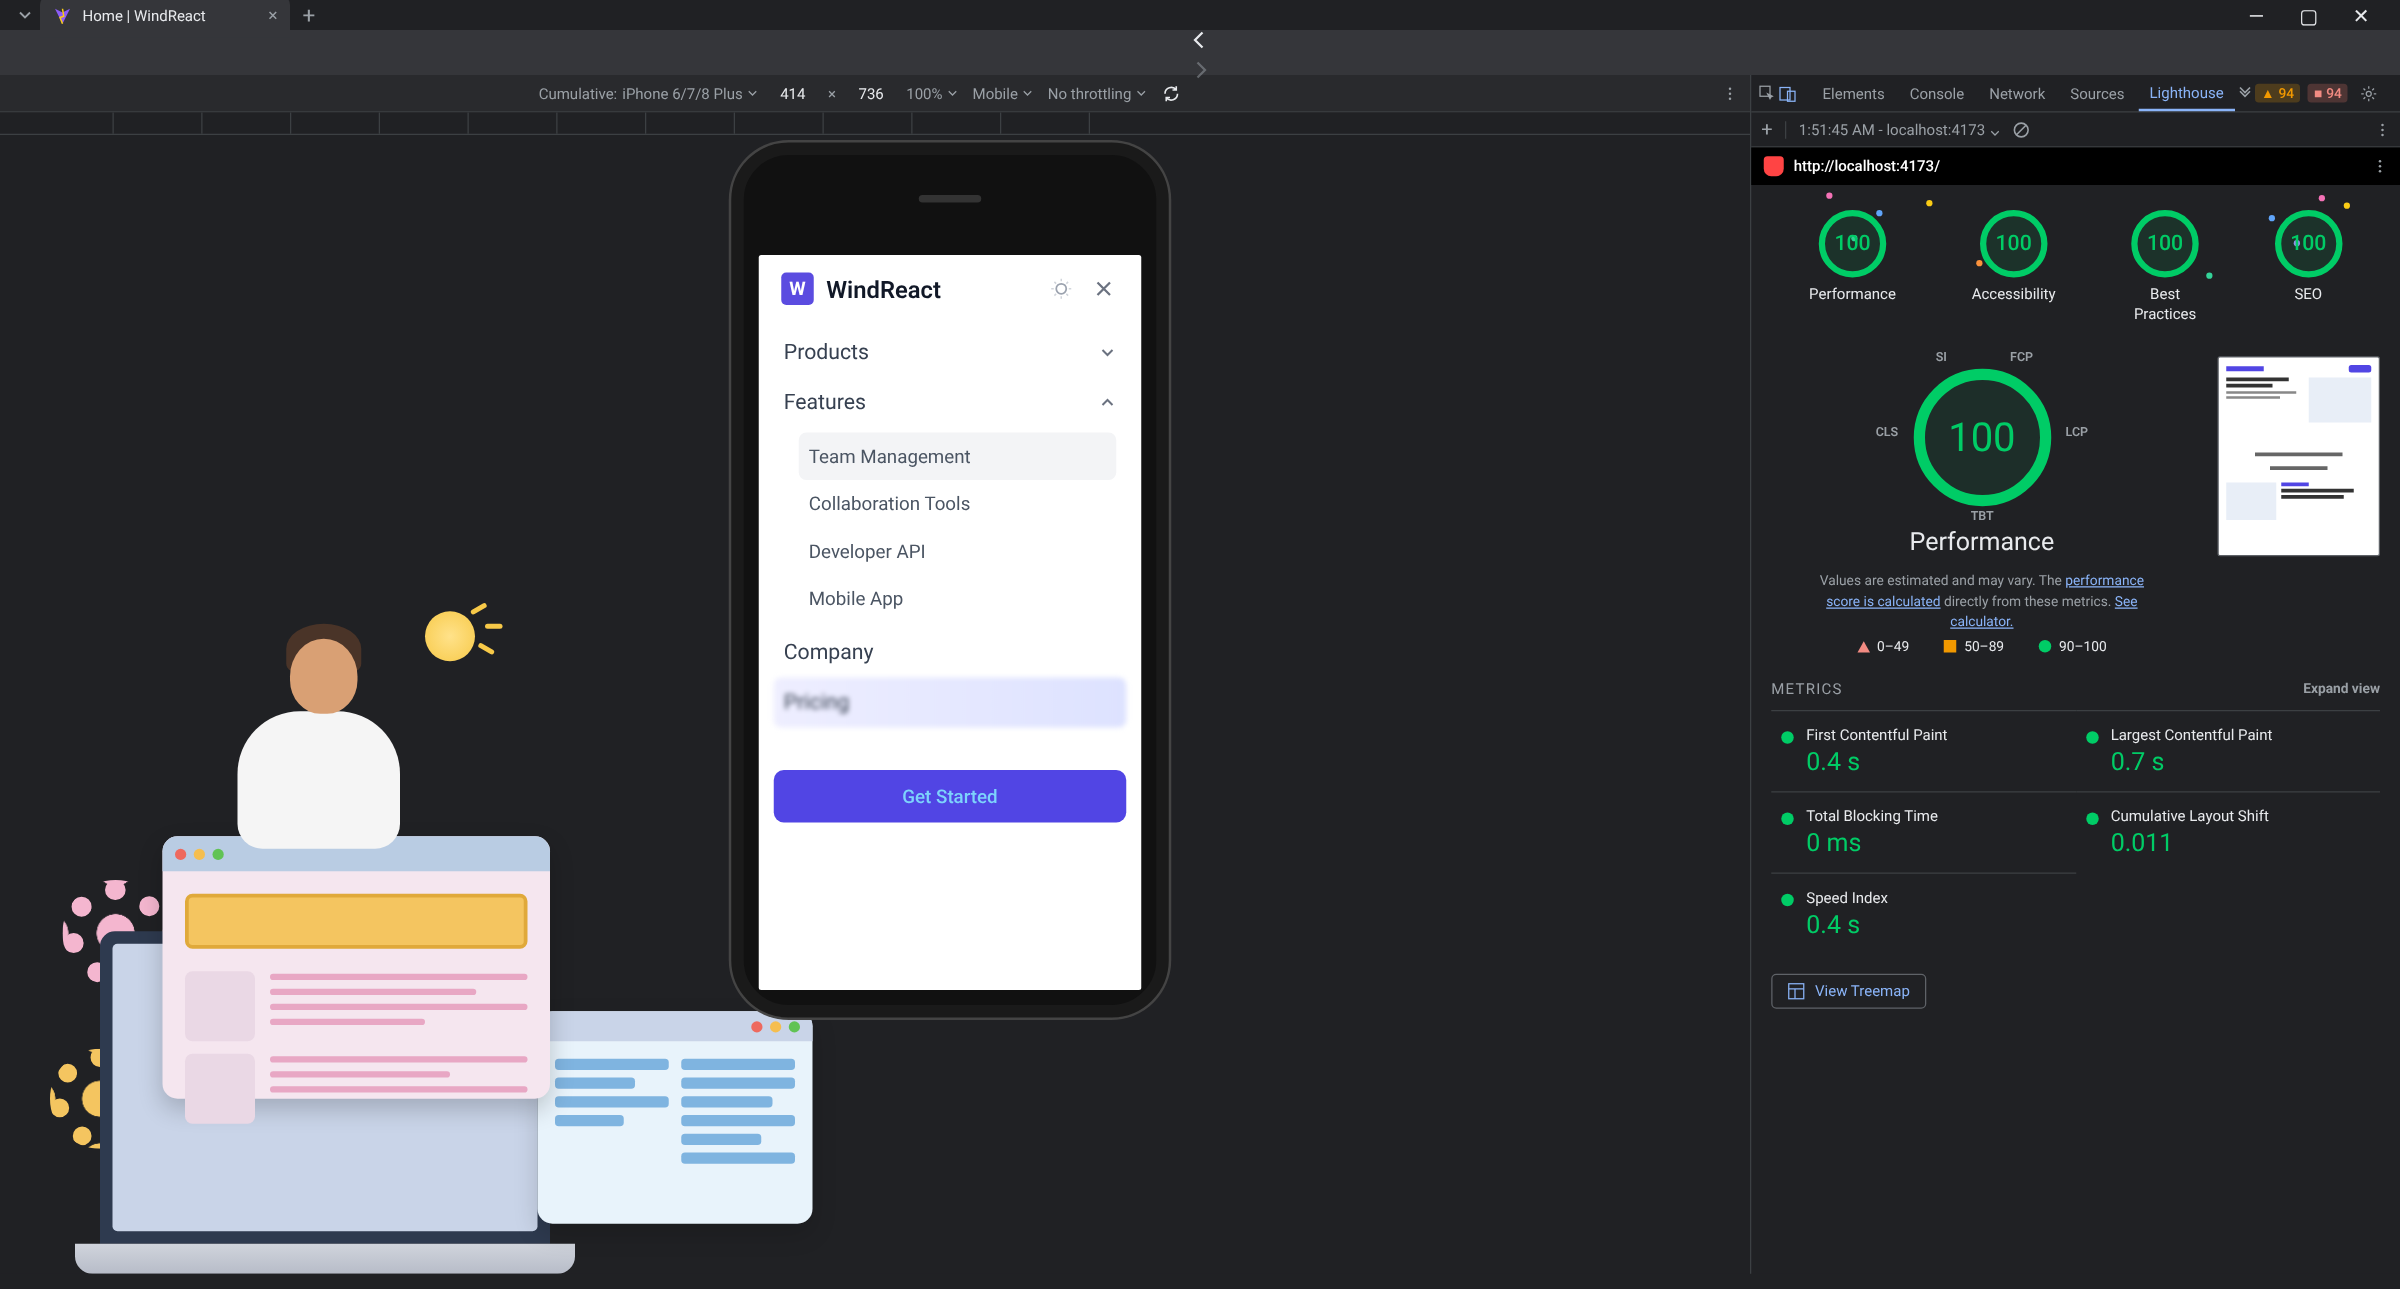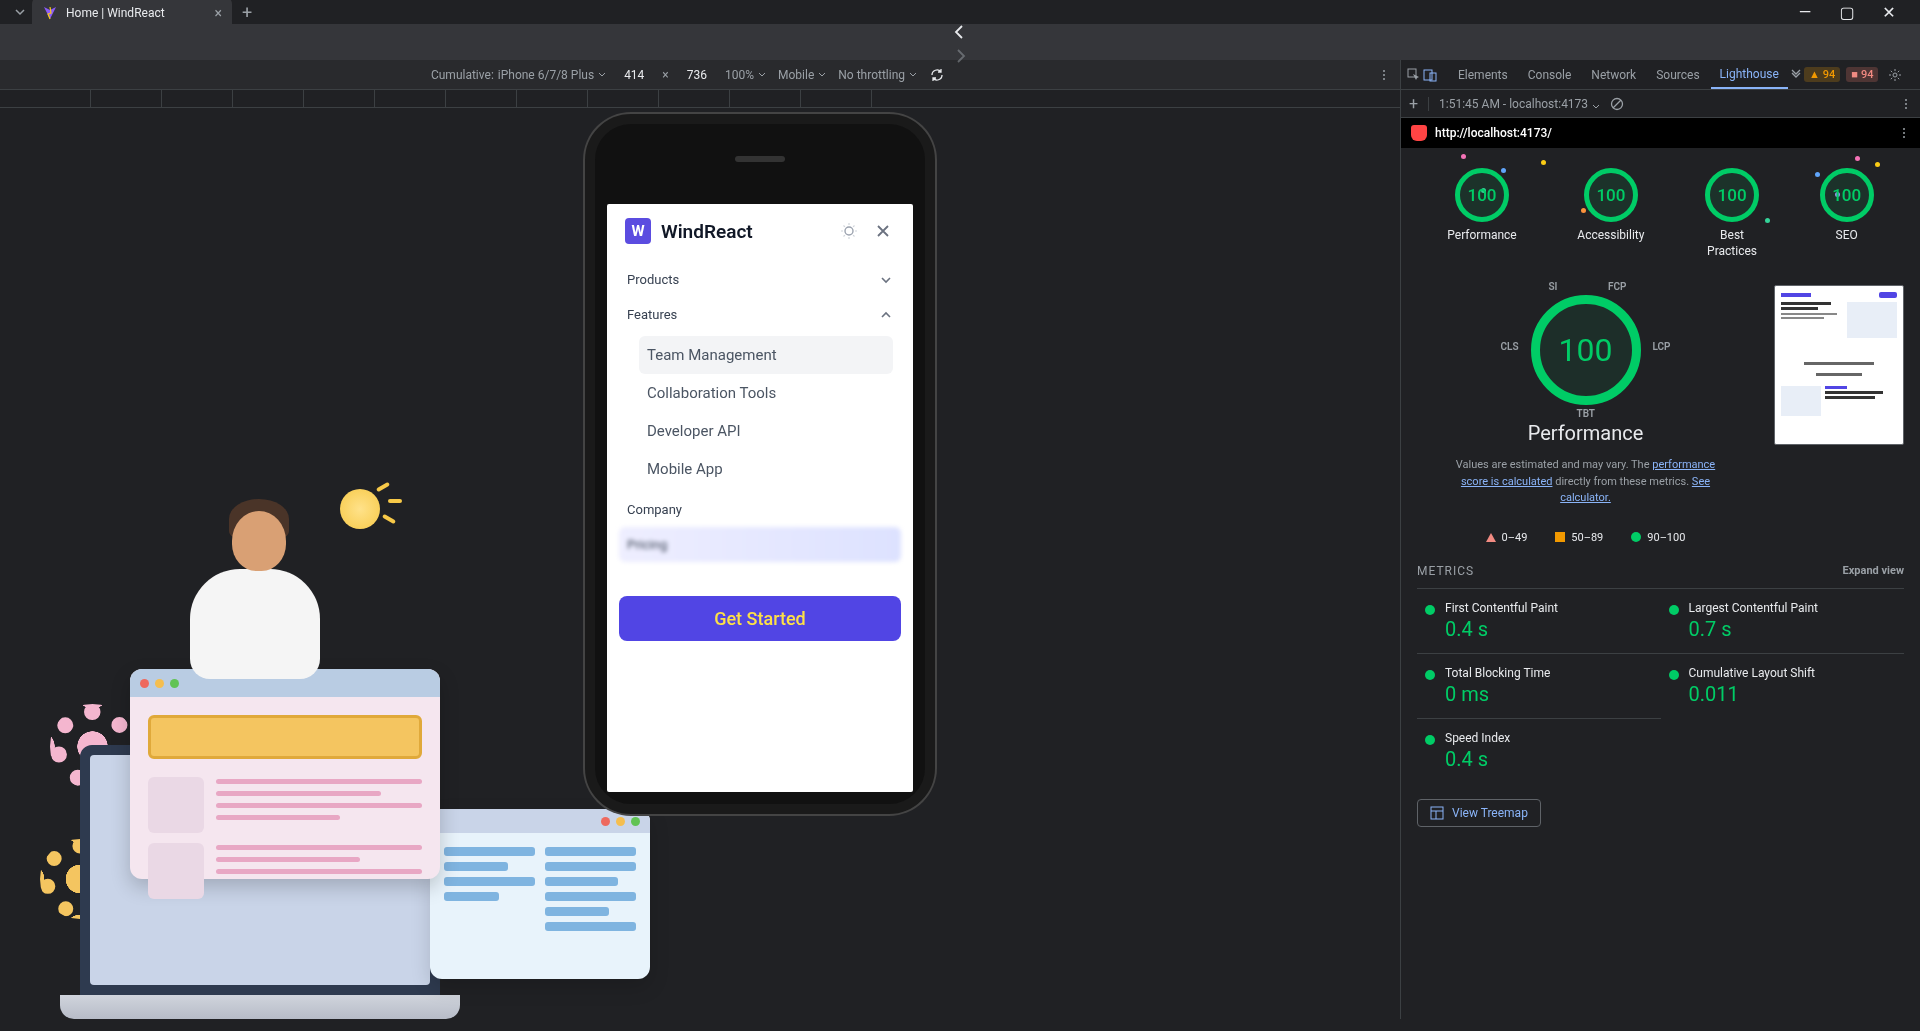--- a/index.html
+++ b/index.html
@@ -50,26 +50,26 @@
 .phone-top { height: 70px; display: flex; align-items: center; justify-content: center; }
 .speaker { width: 50px; height: 6px; background: #333; border-radius: 4px; }
 .phone-screen { position: absolute; top: 80px; left: 12px; right: 12px; bottom: 12px; background: #fff; border-radius: 2px; overflow: hidden; }
 
 
 .app-header { display: flex; align-items: center; padding: 14px 18px; gap: 10px; }
 .app-logo { width: 26px; height: 26px; background: #5b4ce0; color: #fff; font-weight: 700; border-radius: 4px; display: flex; align-items: center; justify-content: center; font-size: 15px; }
 .app-name { font-size: 19px; font-weight: 600; color: #111827; flex: 1; }
 .app-icon-btn { width: 24px; height: 24px; display: flex; align-items: center; justify-content: center; color: #6b7280; cursor: pointer; }
 .menu-list { padding: 4px 12px; }
-.menu-item { display: flex; align-items: center; justify-content: space-between; padding: 10px 8px; font-size: 13px; color: #374151; cursor: pointer; border-radius: 6px; }
+.menu-item { display: flex; align-items: center; justify-content: space-between; padding: 10px 8px; font-size: 17px; color: #374151; cursor: pointer; border-radius: 6px; }
 .menu-sub { padding: 4px 8px 4px 20px; }
 .menu-sub .menu-item { font-size: 15px; color: #4b5563; }
 .menu-sub .menu-item.active { background: #f3f4f6; }
 .menu-item.blur { filter: blur(2px); background: linear-gradient(90deg,#eef,#dde2ff); }
-.cta-btn { margin: 30px 12px 0; background: #5145e4; color: #fde047; text-align: center; padding: 12px; border-radius: 8px; font-size: 18px; font-weight: 500; cursor: pointer; }
+.cta-btn { margin: 30px 12px 0; background: #5145e4; color: #7dd3fc; text-align: center; padding: 12px; border-radius: 8px; font-size: 15px; font-weight: 500; cursor: pointer; }
 
 
 .illustration { position: absolute; left: 40px; bottom: 0; width: 600px; height: 450px; }
 .laptop-base { position: absolute; bottom: 0; left: 20px; width: 400px; height: 24px; background: linear-gradient(#d0d4dc,#b7bcc8); border-radius: 0 0 14px 14px; }
 .laptop-screen { position: absolute; bottom: 24px; left: 40px; width: 360px; height: 250px; background: #2e3a4f; border-radius: 12px 12px 0 0; border: 10px solid #2e3a4f; }
 .laptop-screen-inner { background: #c9d4e8; width: 100%; height: 100%; border-radius: 4px; }
 .card-pink { position: absolute; bottom: 140px; left: 90px; width: 310px; height: 210px; background: #f5e6ef; border-radius: 12px; box-shadow: 0 8px 20px rgba(0,0,0,.2); }
 .card-pink-top { height: 28px; background: #b9cce3; border-radius: 12px 12px 0 0; display: flex; align-items: center; gap: 6px; padding-left: 10px; }
 .dot { width: 9px; height: 9px; border-radius: 50%; }
 .card-pink-body { padding: 18px; }
@@ -119,21 +119,21 @@
 .gauge-label { font-size: 12px; color: #e8eaed; text-align: center; line-height: 1.3; }
 
 .perf-section { display: flex; gap: 20px; margin-top: 8px; }
 .perf-left { flex: 1; display: flex; flex-direction: column; align-items: center; }
 .big-gauge-wrap { position: relative; width: 130px; height: 130px; }
 .big-gauge { width: 110px; height: 110px; border-radius: 50%; border: 9px solid #00cc66; background: rgba(0,204,102,.08); display: flex; align-items: center; justify-content: center; color: #00cc66; font-size: 32px; font-weight: 400; position: absolute; top: 10px; left: 10px; }
 .axis-label { position: absolute; font-size: 10px; color: #9aa0a6; font-weight: 600; }
 .perf-title { font-size: 20px; color: #e8eaed; margin-top: 6px; }
 .perf-desc { font-size: 11px; color: #9aa0a6; text-align: center; margin-top: 12px; line-height: 1.5; max-width: 260px; }
 .perf-desc a { color: #8ab4f8; text-decoration: underline; cursor: pointer; }
-.legend { display: flex; gap: 28px; margin-top: 24px; font-size: 11px; color: #e8eaed; }
+.legend { display: flex; gap: 28px; margin-top: 4px; font-size: 11px; color: #e8eaed; }
 .legend-item { display: flex; align-items: center; gap: 6px; }
 .legend-shape { width: 10px; height: 10px; }
 .tri { width: 0; height: 0; border-left: 5px solid transparent; border-right: 5px solid transparent; border-bottom: 9px solid #f28b82; }
 .sq { background: #f29900; }
 .ci { border-radius: 50%; background: #00cc66; }
 
 .screenshot-thumb { width: 130px; height: 160px; background: #fff; border: 1px solid #5f6368; border-radius: 2px; padding: 6px; font-size: 5px; color: #333; display: flex; flex-direction: column; gap: 4px; }
 .thumb-header { display: flex; justify-content: space-between; align-items: center; }
 .thumb-logo { width: 30px; height: 4px; background: #5145e4; }
 .thumb-btn { width: 18px; height: 6px; background: #5145e4; border-radius: 2px; }

